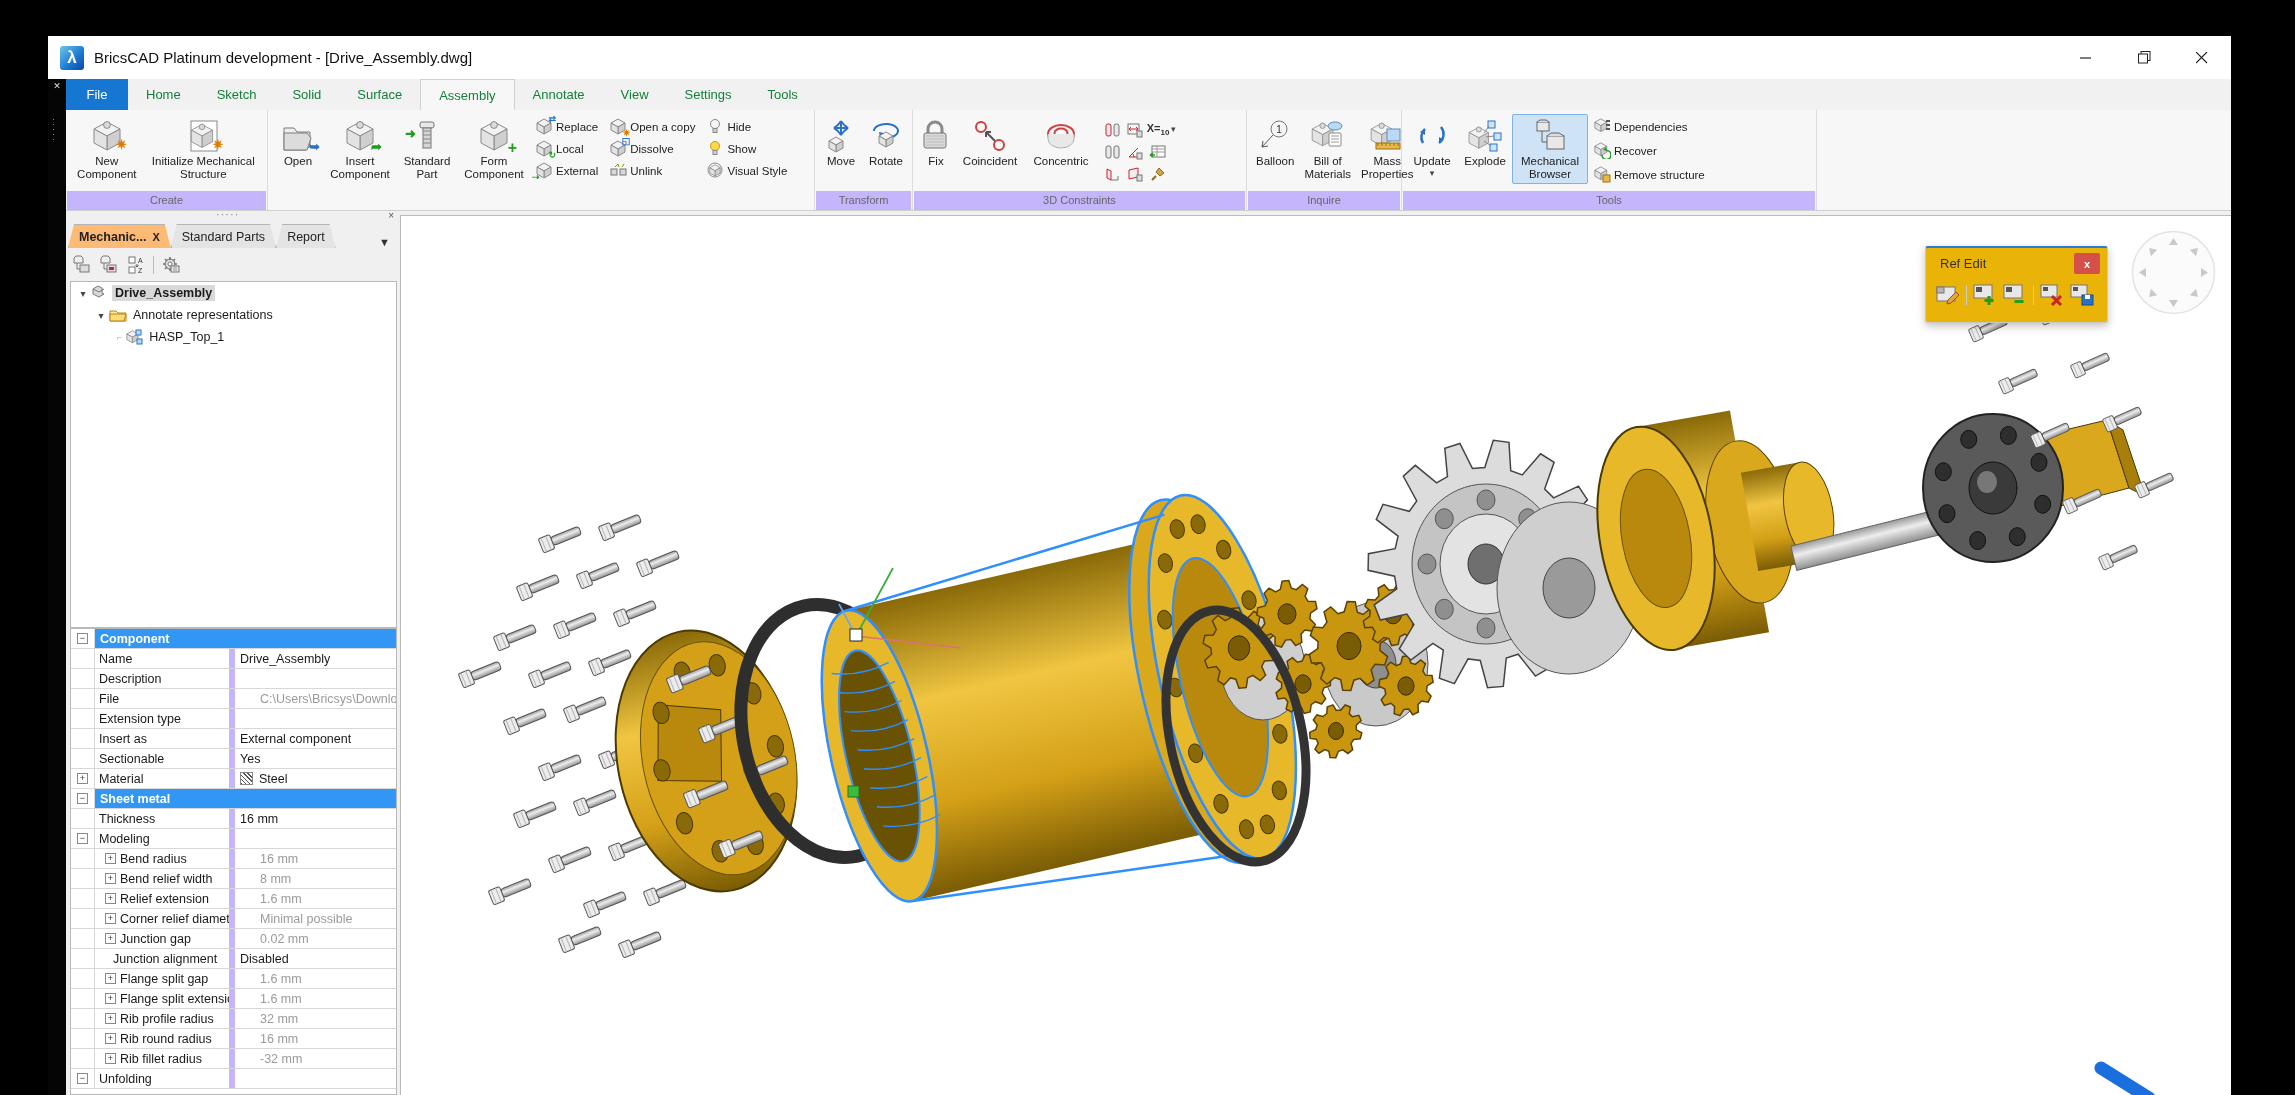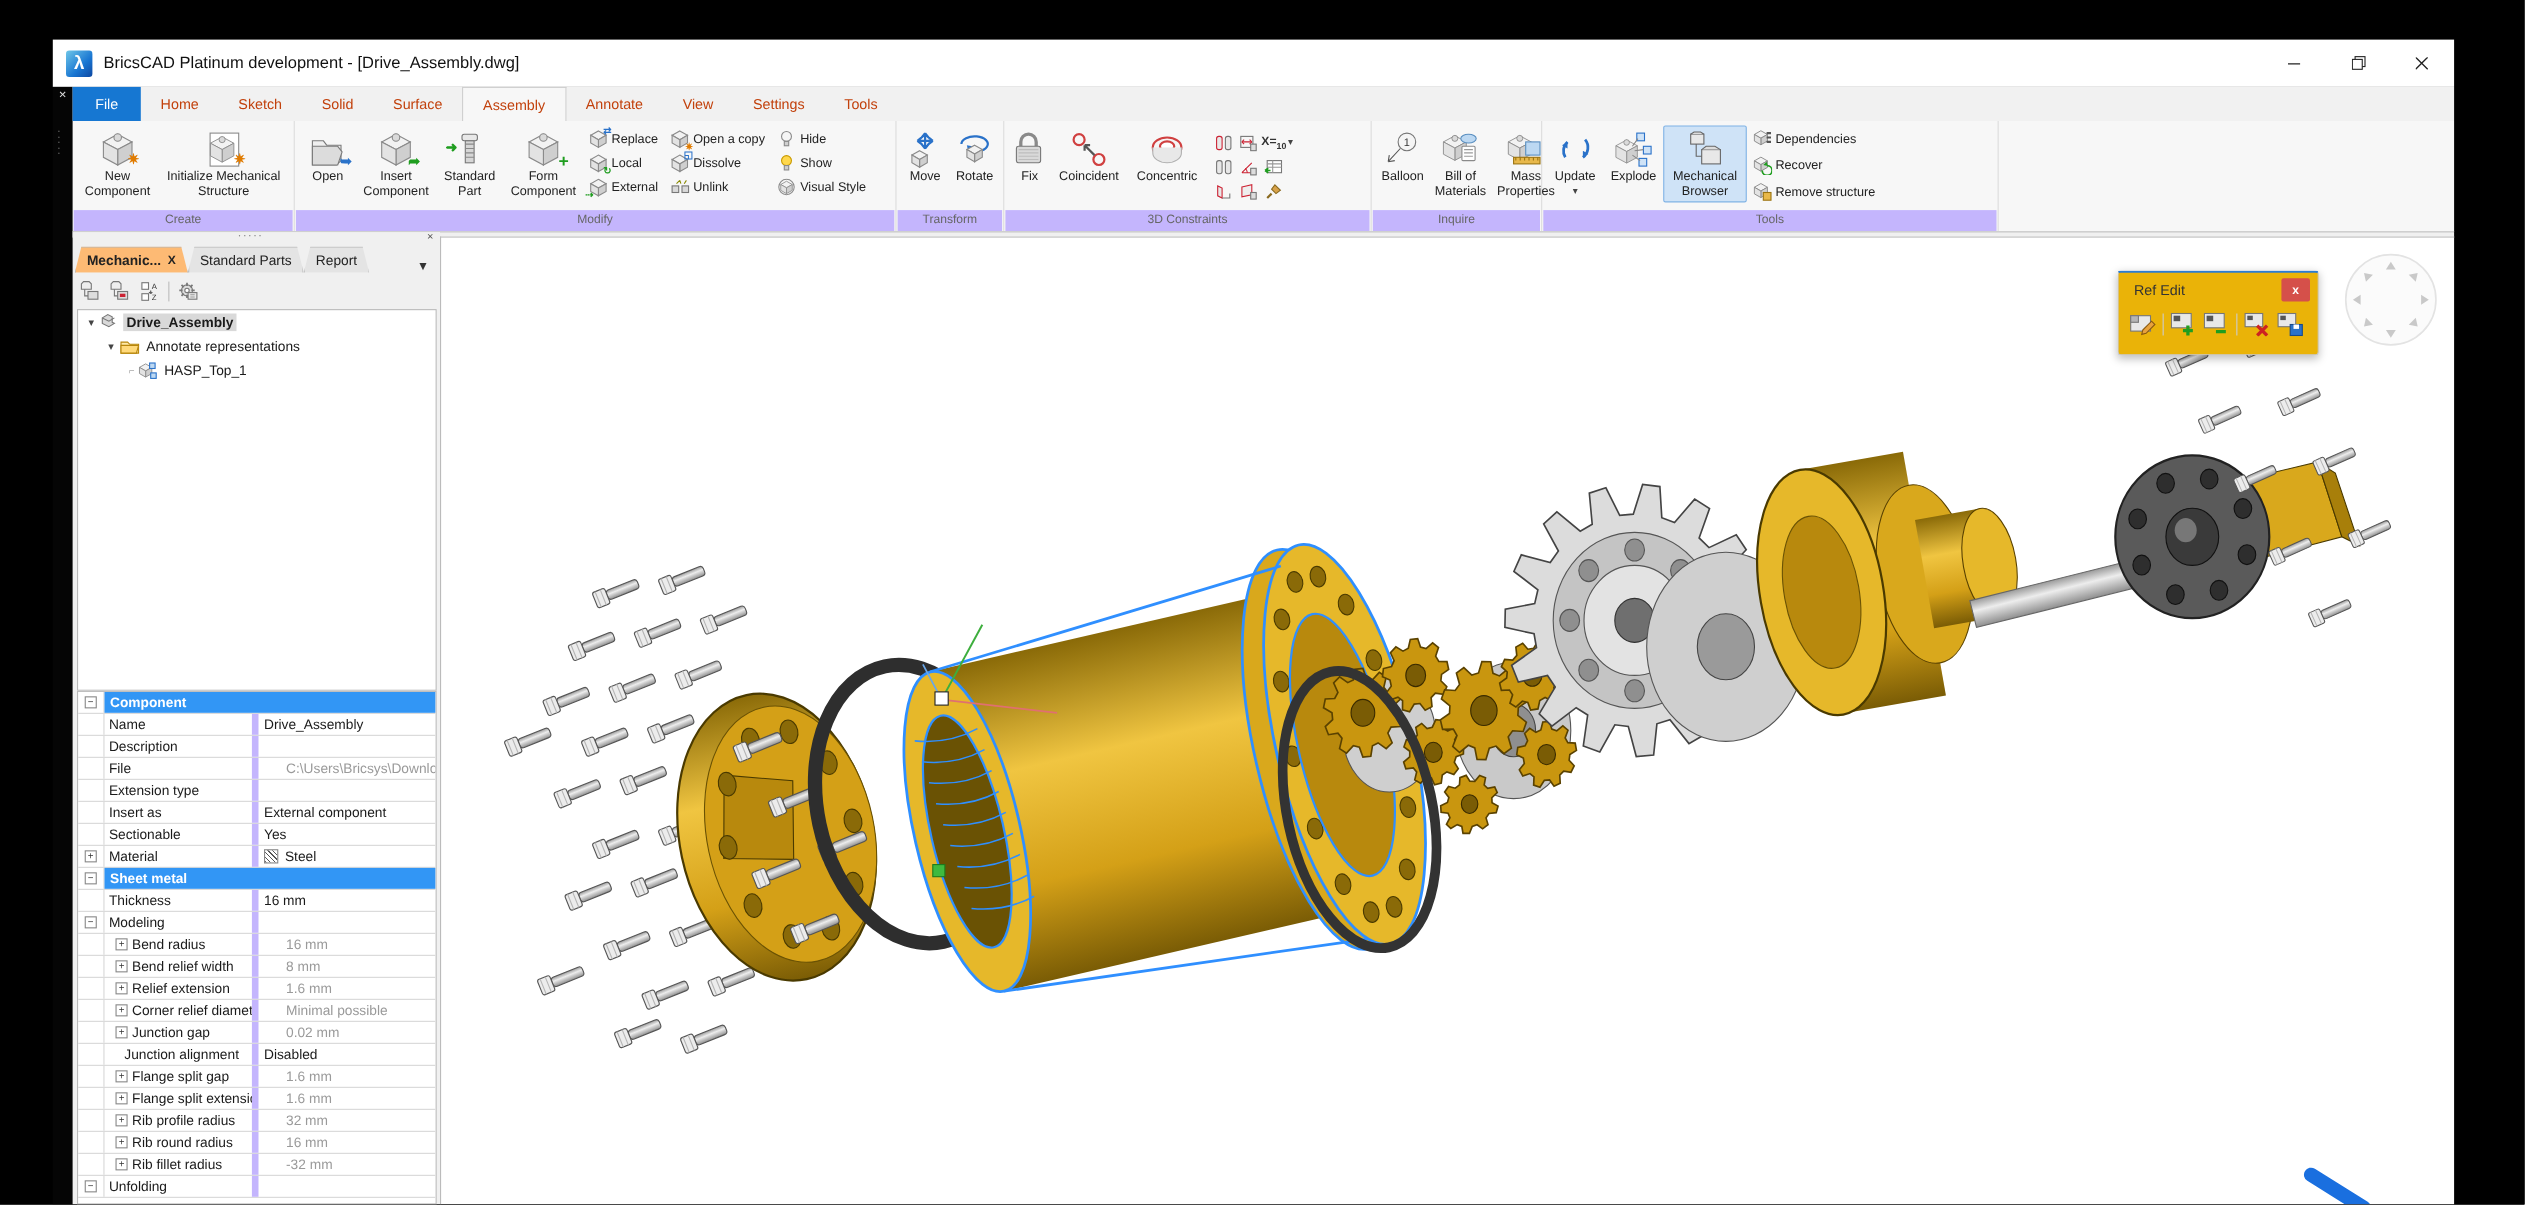--- a/index.html
+++ b/index.html
@@ -18,21 +18,21 @@
   .winbtn{width:58px;height:100%;display:flex;align-items:center;justify-content:center;font-size:15px;color:#222;}
   .winbtn svg{display:block;}
 
   
   .leftstrip{left:48px;top:79px;width:18px;height:1016px;background:#050505;color:#cfcfcf;}
   .leftstrip .x{position:absolute;top:2px;left:0;width:18px;text-align:center;font-size:9px;color:#ddd;}
   .leftstrip .dots{position:absolute;top:38px;left:4px;width:10px;color:#9a9a9a;font-size:9px;line-height:5px;letter-spacing:0;}
 
   
   .tabrow{left:66px;top:79px;width:2165px;height:31px;background:#f1f1f1;display:flex;align-items:flex-end;}
-  .rtab{height:31px;display:flex;align-items:center;justify-content:center;font-size:13px;color:#c2410c;
+  .rtab{height:31px;display:flex;align-items:center;justify-content:center;font-size:13px;color:#15803d;
         padding:0 18px;min-width:62px;}
   .rtab.file{background:#1677d2;color:#fff;}
   .rtab.active{background:#f7f7f7;border:1px solid #d0d0d0;border-bottom:none;}
 
   
   .ribbon{left:66px;top:110px;width:2165px;height:101px;background:#f7f7f7;border-bottom:1px solid #cfcfcf;}
   .grp{position:absolute;top:0;height:100px;border-right:1px solid #dcdcdc;}
   .grp .glabel{position:absolute;left:1px;right:1px;bottom:0;height:19px;background:#c4b5fd;
                color:#666;font-size:11px;text-align:center;line-height:19px;}
   .grp .gcontent{position:absolute;left:0;right:0;top:0;bottom:19px;display:flex;align-items:flex-start;padding:4px 4px 0 4px;}
@@ -317,21 +317,20 @@
             </div>
           <div class="sbtn">
               <span class="icwrap"><svg width="17" height="17">
                   <circle cx="8" cy="8" r="7" fill="none" stroke="#8a8a8a"></circle>
                   <use href="#cube16" transform="translate(2,2) scale(0.75)"></use>
                 </svg></span>
               <span>Visual Style</span>
             </div>
         </div>
       </div>
-      <div class="glabel">Modify</div>
     </div>
 
     <div class="grp" style="left:749px;width:98px">
       <div class="gcontent">
         <div class="bbtn" style="width:44px">
           <span class="icwrap">
               <svg width="34" height="34">
                 <path d="M17,2 v14 M10,9 h14 M17,2 l-4,5 M17,2 l4,5 M10,9 l5,-4 M10,9 l5,4 M24,9 l-5,-4 M24,9 l-5,4 M17,16 l-4,-5 M17,16 l4,-5" stroke="#2a72c9" stroke-width="2" fill="none"></path>
                 <use href="#cube16" transform="translate(4,17)"></use>
               </svg>

